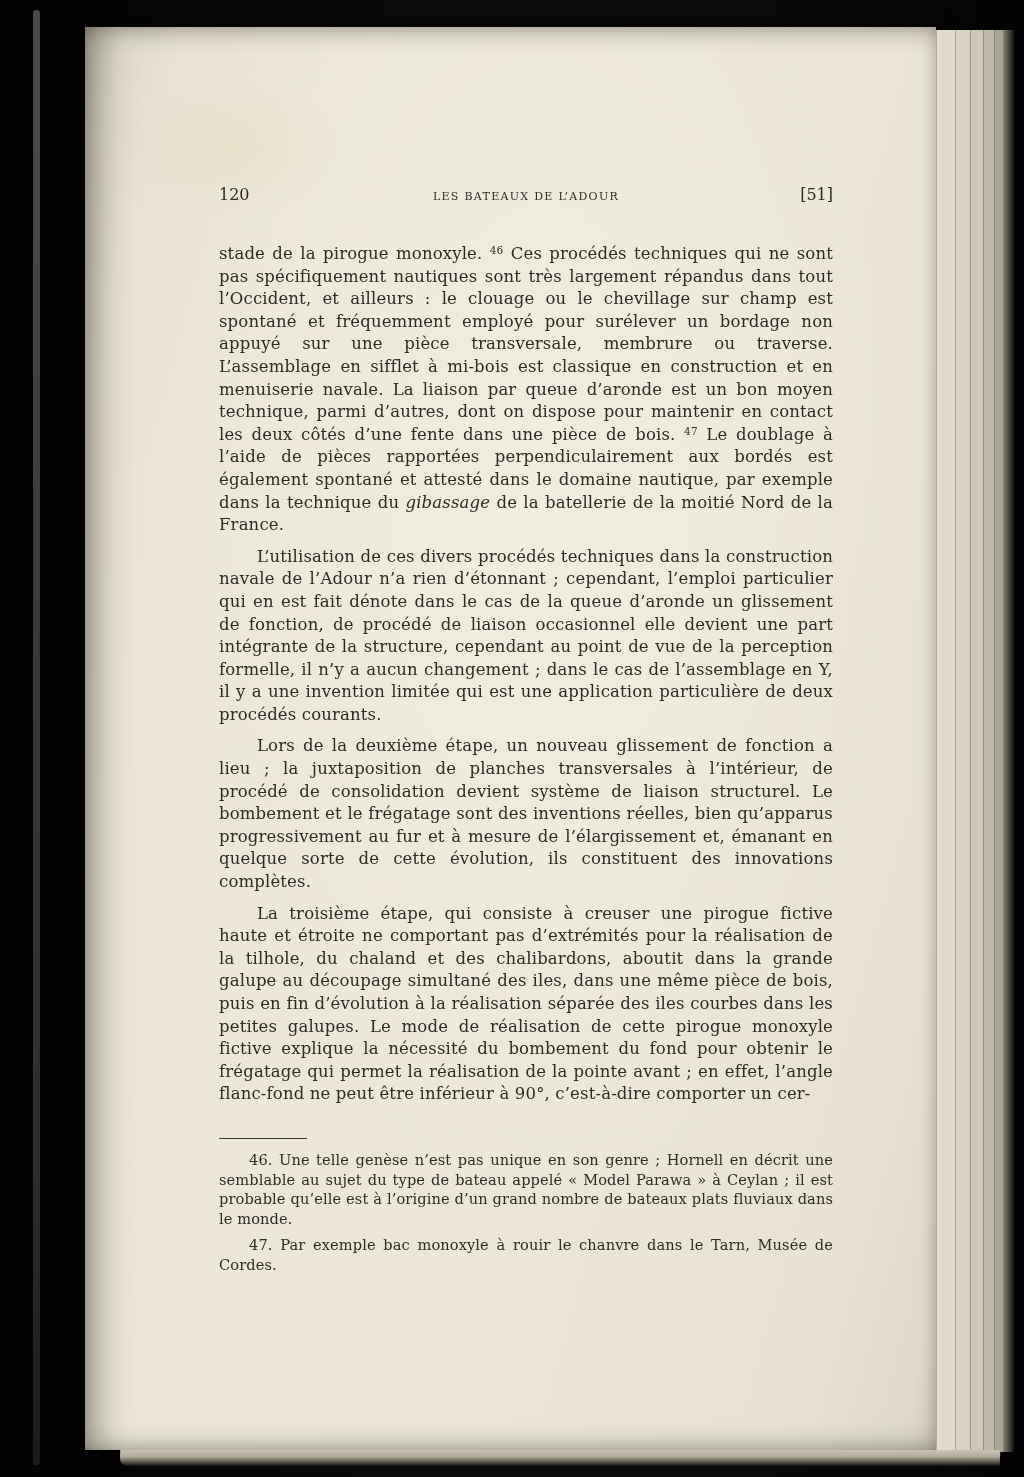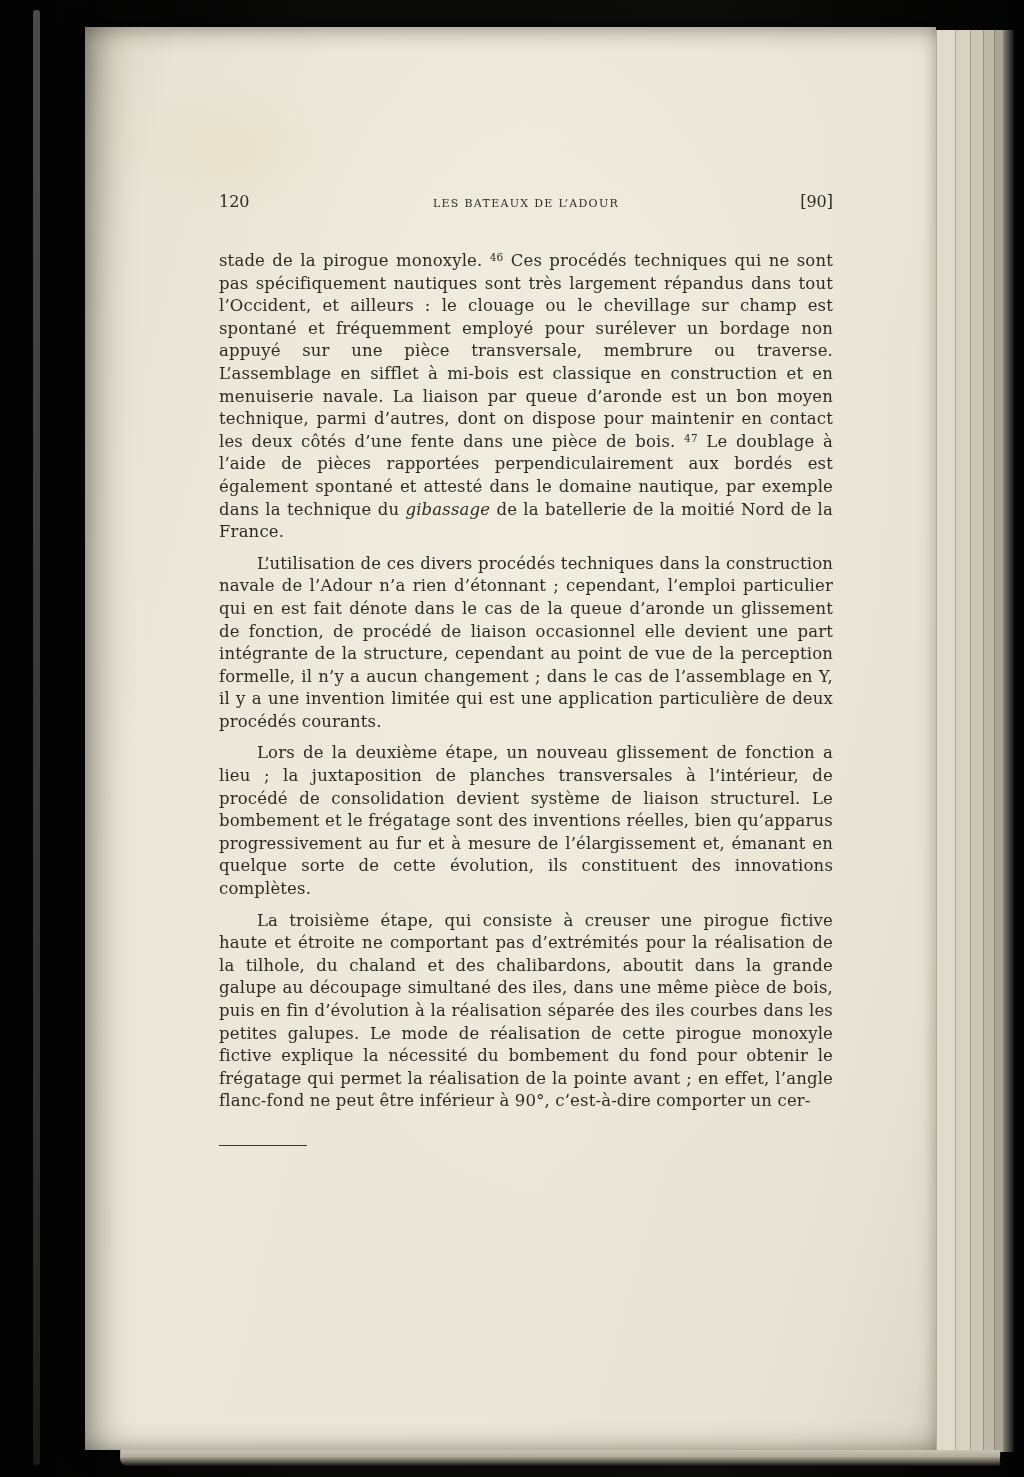--- a/index.html
+++ b/index.html
@@ -94,21 +94,21 @@
     height: 16px;
     background: linear-gradient(180deg, #c9c4b4 0%, #b2ac9c 40%, #5a564c 75%, #101010 100%);
     border-bottom-left-radius: 8px;
     transform: skewX(-2deg);
   }
 
   
   .content {
     position: absolute;
     left: 134px;
-    top: 165px;
+    top: 158px;
     width: 614px;
     color: #2e2b25;
   }
 
   .running-head {
     display: grid;
     grid-template-columns: 1fr auto 1fr;
     align-items: baseline;
     font-size: 16px;
     margin-bottom: 27px;
@@ -159,33 +159,35 @@
   <div class="spine-edge"></div>
 
   <div class="page">
     <div class="stain"></div>
 
     <div class="content">
 
       <div class="running-head">
         <span class="num">120</span>
         <span class="title">LES BATEAUX DE L’ADOUR</span>
-        <span class="folio">[90]</span>
+        <span class="folio">[51]</span>
       </div>
 
       <p class="body-par"><span>stade de la pirogue monoxyle. </span><sup>46</sup><span> Ces procédés techniques qui ne sont pas spécifiquement nautiques sont très largement répandus dans tout l’Occident, et ailleurs : le clouage ou le chevillage sur champ est spontané et fréquemment employé pour surélever un bordage non appuyé sur une pièce transversale, membrure ou traverse. L’assemblage en sifflet à mi-bois est classique en construction et en menuiserie navale. La liaison par queue d’aronde est un bon moyen technique, parmi d’autres, dont on dispose pour maintenir en contact les deux côtés d’une fente dans une pièce de bois. </span><sup>47</sup><span> Le doublage à l’aide de pièces rapportées perpendiculairement aux bordés est également spontané et attesté dans le domaine nautique, par exemple dans la technique du </span><em>gibassage</em><span> de la batellerie de la moitié Nord de la France.</span></p>
 
       <p class="body-par indent">L’utilisation de ces divers procédés techniques dans la construction navale de l’Adour n’a rien d’étonnant ; cependant, l’emploi particulier qui en est fait dénote dans le cas de la queue d’aronde un glissement de fonction, de procédé de liaison occasionnel elle devient une part intégrante de la structure, cependant au point de vue de la perception formelle, il n’y a aucun changement ; dans le cas de l’assemblage en Y, il y a une invention limitée qui est une application particulière de deux procédés courants.</p>
 
       <p class="body-par indent">Lors de la deuxième étape, un nouveau glissement de fonction a lieu ; la juxtaposition de planches transversales à l’intérieur, de procédé de consolidation devient système de liaison structurel. Le bombement et le frégatage sont des inventions réelles, bien qu’apparus progressivement au fur et à mesure de l’élargissement et, émanant en quelque sorte de cette évolution, ils constituent des innovations complètes.</p>
 
       <p class="body-par indent">La troisième étape, qui consiste à creuser une pirogue fictive haute et étroite ne comportant pas d’extrémités pour la réalisation de la tilhole, du chaland et des chalibardons, aboutit dans la grande galupe au découpage simultané des iles, dans une même pièce de bois, puis en fin d’évolution à la réalisation séparée des iles courbes dans les petites galupes. Le mode de réalisation de cette pirogue monoxyle fictive explique la nécessité du bombement du fond pour obtenir le frégatage qui permet la réalisation de la pointe avant ; en effet, l’angle flanc-fond ne peut être inférieur à 90°, c’est-à-dire comporter un cer-</p>
 
       <div class="footnotes">
         <div class="fn-rule"></div>
+        <p class="fn">46. Une telle genèse n’est pas unique en son genre ; Hornell en décrit une semblable au sujet du type de bateau appelé « Model Parawa » à Ceylan ; il est probable qu’elle est à l’origine d’un grand nombre de bateaux plats fluviaux dans le monde.</p>
+        <p class="fn">47. Par exemple bac monoxyle à rouir le chanvre dans le Tarn, Musée de Cordes.</p>
       </div>
 
     </div>
   </div>
 
   <div class="edge-stack">
     <div class="e1"></div>
     <div class="e2"></div>
     <div class="e3"></div>
     <div class="e4"></div>

